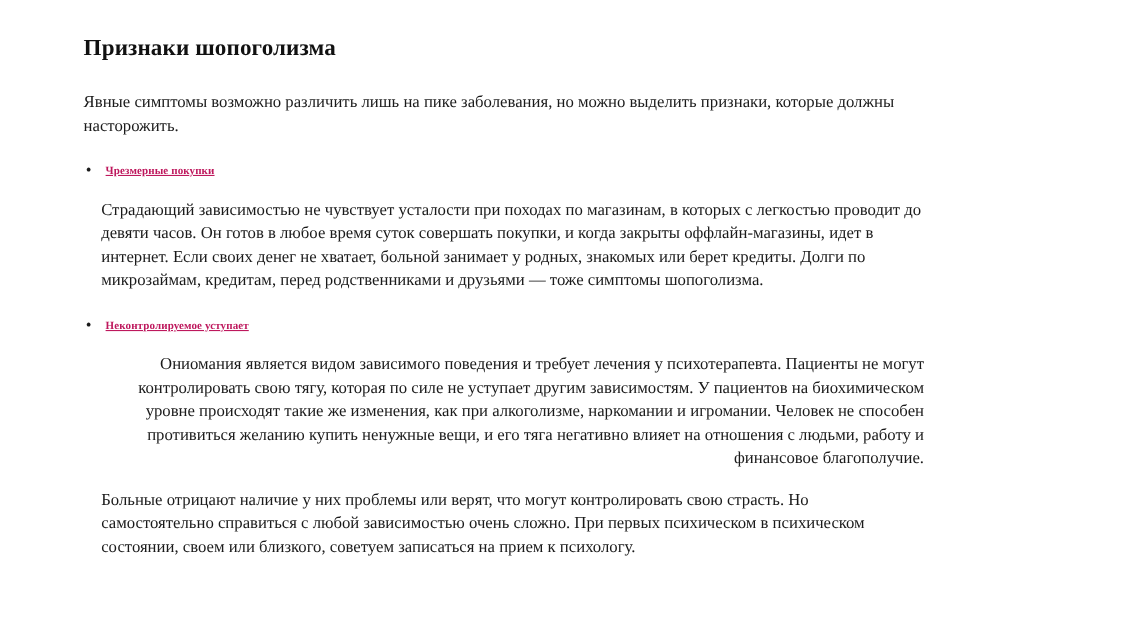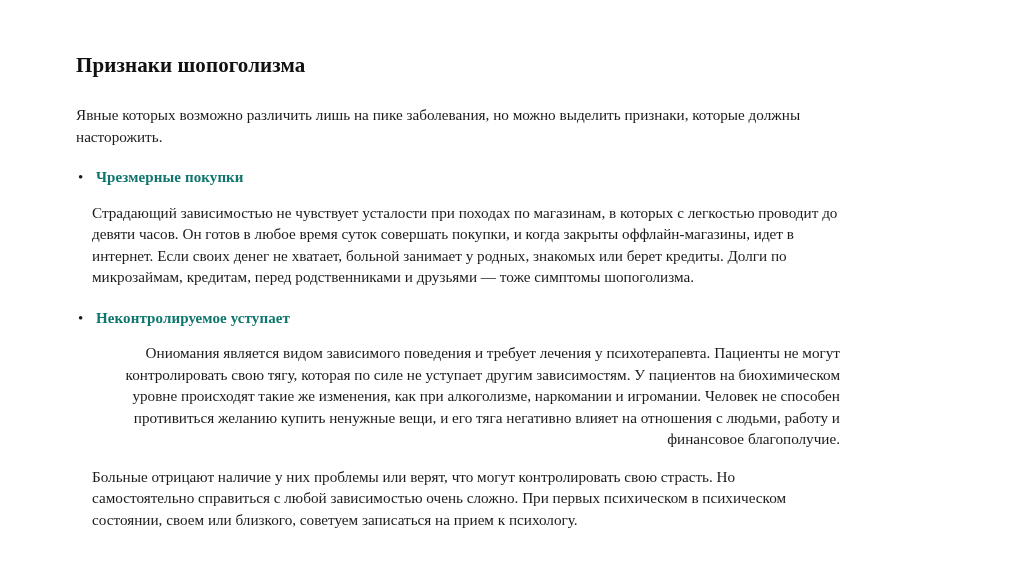--- a/index.html
+++ b/index.html
@@ -12,21 +12,21 @@
     height: 574px;
     overflow: hidden;
     font-family: "Liberation Serif", "DejaVu Serif", serif;
     color: #1a1a1a;
     -webkit-font-smoothing: antialiased;
   }
   .page {
     box-sizing: border-box;
     width: 900px;
     height: 574px;
-    padding: 52px 60px 0 76px;
+    padding: 30px 60px 0 76px;
     background: #ffffff;
   }
   .doc-title {
     font-size: 21px;
     font-weight: bold;
     line-height: 1.25;
     margin: 0 0 26px 0;
     letter-spacing: 0.1px;
     color: #111111;
   }
@@ -49,38 +49,39 @@
     padding-left: 2px;
   }
   .bullet-dot {
     width: 18px;
     flex: 0 0 18px;
     font-size: 15px;
     line-height: 21.5px;
     color: #1a1a1a;
   }
   .bullet-label {
-    font-size: 15px;
+    font-size: 10px;
     line-height: 21.5px;
     font-weight: bold;
-    color: #0f766e;
+    color: #be185d;
     letter-spacing: 0.1px;
+    text-decoration: underline;
   }
   .section-body {
     margin-left: 16px;
   }
 </style>
 </head>
 <body>
 
 <div class="page">
 
   <h1 class="doc-title">Признаки шопоголизма</h1>
 
-  <p class="paragraph">Явные которых возможно различить лишь на пике заболевания, но можно выделить признаки, которые должны насторожить.</p>
+  <p class="paragraph">Явные симптомы возможно различить лишь на пике заболевания, но можно выделить признаки, которые должны насторожить.</p>
 
   <div class="bullet-heading">
     <span class="bullet-dot">•</span>
     <span class="bullet-label">Чрезмерные покупки</span>
   </div>
 
   <div class="section-body">
     <p class="paragraph">Страдающий зависимостью не чувствует усталости при походах по магазинам, в которых с легкостью проводит до девяти часов. Он готов в любое время суток совершать покупки, и когда закрыты оффлайн-магазины, идет в интернет. Если своих денег не хватает, больной занимает у родных, знакомых или берет кредиты. Долги по микрозаймам, кредитам, перед родственниками и друзьями — тоже симптомы шопоголизма.</p>
   </div>
 

